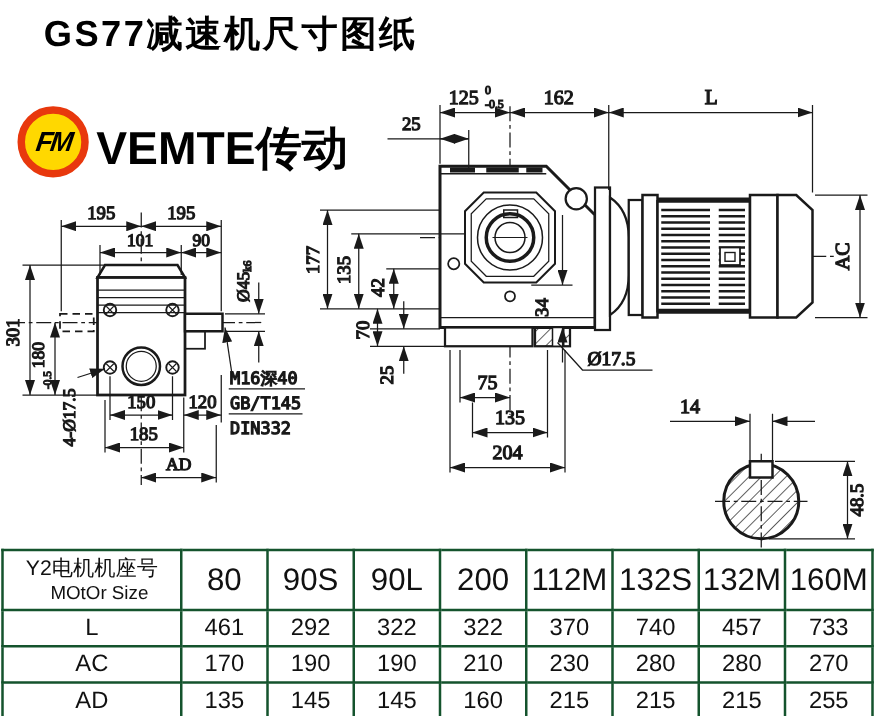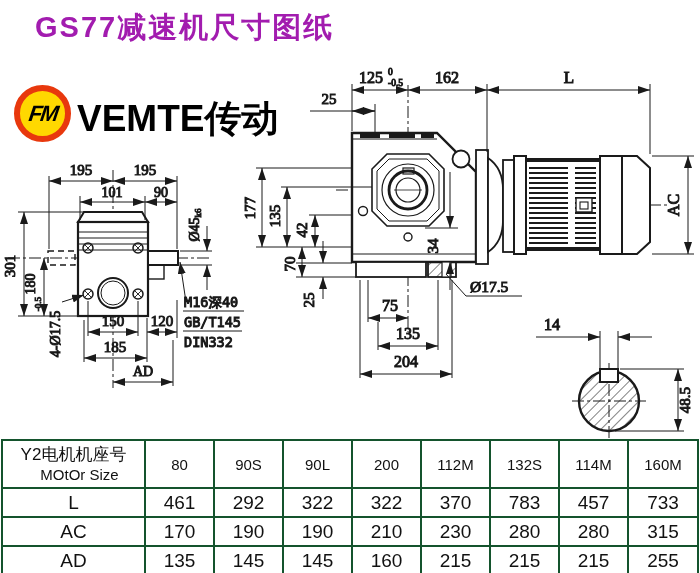--- a/index.html
+++ b/index.html
@@ -1,39 +1,39 @@
 <!DOCTYPE html>
 <html><head>
 <meta charset="utf-8">
 <style>
   html,body{margin:0;padding:0;background:#ffffff;}
   .page{position:relative;width:700px;height:573px;background:#fff;overflow:hidden;
         font-family:"Liberation Sans",sans-serif;color:#111;}
   .title{position:absolute;left:35px;top:8px;font-size:29px;font-weight:bold;
-         letter-spacing:2px;color:#a21caf;font-family:"Liberation Sans",sans-serif;}
+         letter-spacing:2px;color:#000000;font-family:"Liberation Sans",sans-serif;}
   .logo{position:absolute;left:14px;top:83px;display:flex;align-items:center;}
   .logo-badge{width:57px;height:57px;border-radius:50%;background:#ffd800;
               border:6px solid #e8380d;box-sizing:border-box;display:flex;
               align-items:center;justify-content:center;}
   .logo-mono{font-weight:900;font-style:italic;font-size:22px;color:#000;
              transform:skewX(-8deg);letter-spacing:-2px;}
   .logo-text{font-size:37px;font-weight:900;color:#000;margin-left:6px;
              font-family:"Liberation Sans",sans-serif;margin-top:11px;}
   svg.drawing{position:absolute;left:0;top:0;}
   svg text{fill:#111;font-family:"Liberation Serif",serif;}
   .note-text{font-family:"DejaVu Sans Mono",monospace;font-size:13.5px;}
   table.dim{position:absolute;left:1px;top:439px;border-collapse:collapse;
             table-layout:fixed;width:697px;}
   table.dim td{border:2px solid #14532d;text-align:center;vertical-align:middle;
                padding:0;color:#111;}
   td.hdr{height:46px;}
   td.rowc{height:27px;font-size:19px;}
   .hdr-cn{font-size:17px;line-height:21px;}
   .hdr-en{font-size:15px;line-height:20px;font-family:Liberation Sans, sans-serif;margin-left:12px;}
-  .size-cell{font-size:15px;}
+  .size-cell{font-size:25px;}
   .lbl-cell{font-size:18px;}
 </style>
 </head>
 <body>
 
 <div class="page">
 
   <div class="title">GS77减速机尺寸图纸</div>
 
   <div class="logo">
@@ -301,44 +301,44 @@
         <td class="hdr">
           <div class="hdr-cn">Y2电机机座号</div>
           <div class="hdr-en">MOtOr Size</div>
         </td>
         <td class="hdr size-cell">80</td>
         <td class="hdr size-cell">90S</td>
         <td class="hdr size-cell">90L</td>
         <td class="hdr size-cell">200</td>
         <td class="hdr size-cell">112M</td>
         <td class="hdr size-cell">132S</td>
-        <td class="hdr size-cell">114M</td>
+        <td class="hdr size-cell">132M</td>
         <td class="hdr size-cell">160M</td>
       </tr>
       <tr>
         <td class="rowc lbl-cell">L</td>
         <td class="rowc">461</td>
         <td class="rowc">292</td>
         <td class="rowc">322</td>
         <td class="rowc">322</td>
         <td class="rowc">370</td>
-        <td class="rowc">783</td>
+        <td class="rowc">740</td>
         <td class="rowc">457</td>
         <td class="rowc">733</td>
       </tr>
       <tr>
         <td class="rowc lbl-cell">AC</td>
         <td class="rowc">170</td>
         <td class="rowc">190</td>
         <td class="rowc">190</td>
         <td class="rowc">210</td>
         <td class="rowc">230</td>
         <td class="rowc">280</td>
         <td class="rowc">280</td>
-        <td class="rowc">315</td>
+        <td class="rowc">270</td>
       </tr>
       <tr>
         <td class="rowc lbl-cell">AD</td>
         <td class="rowc">135</td>
         <td class="rowc">145</td>
         <td class="rowc">145</td>
         <td class="rowc">160</td>
         <td class="rowc">215</td>
         <td class="rowc">215</td>
         <td class="rowc">215</td>

